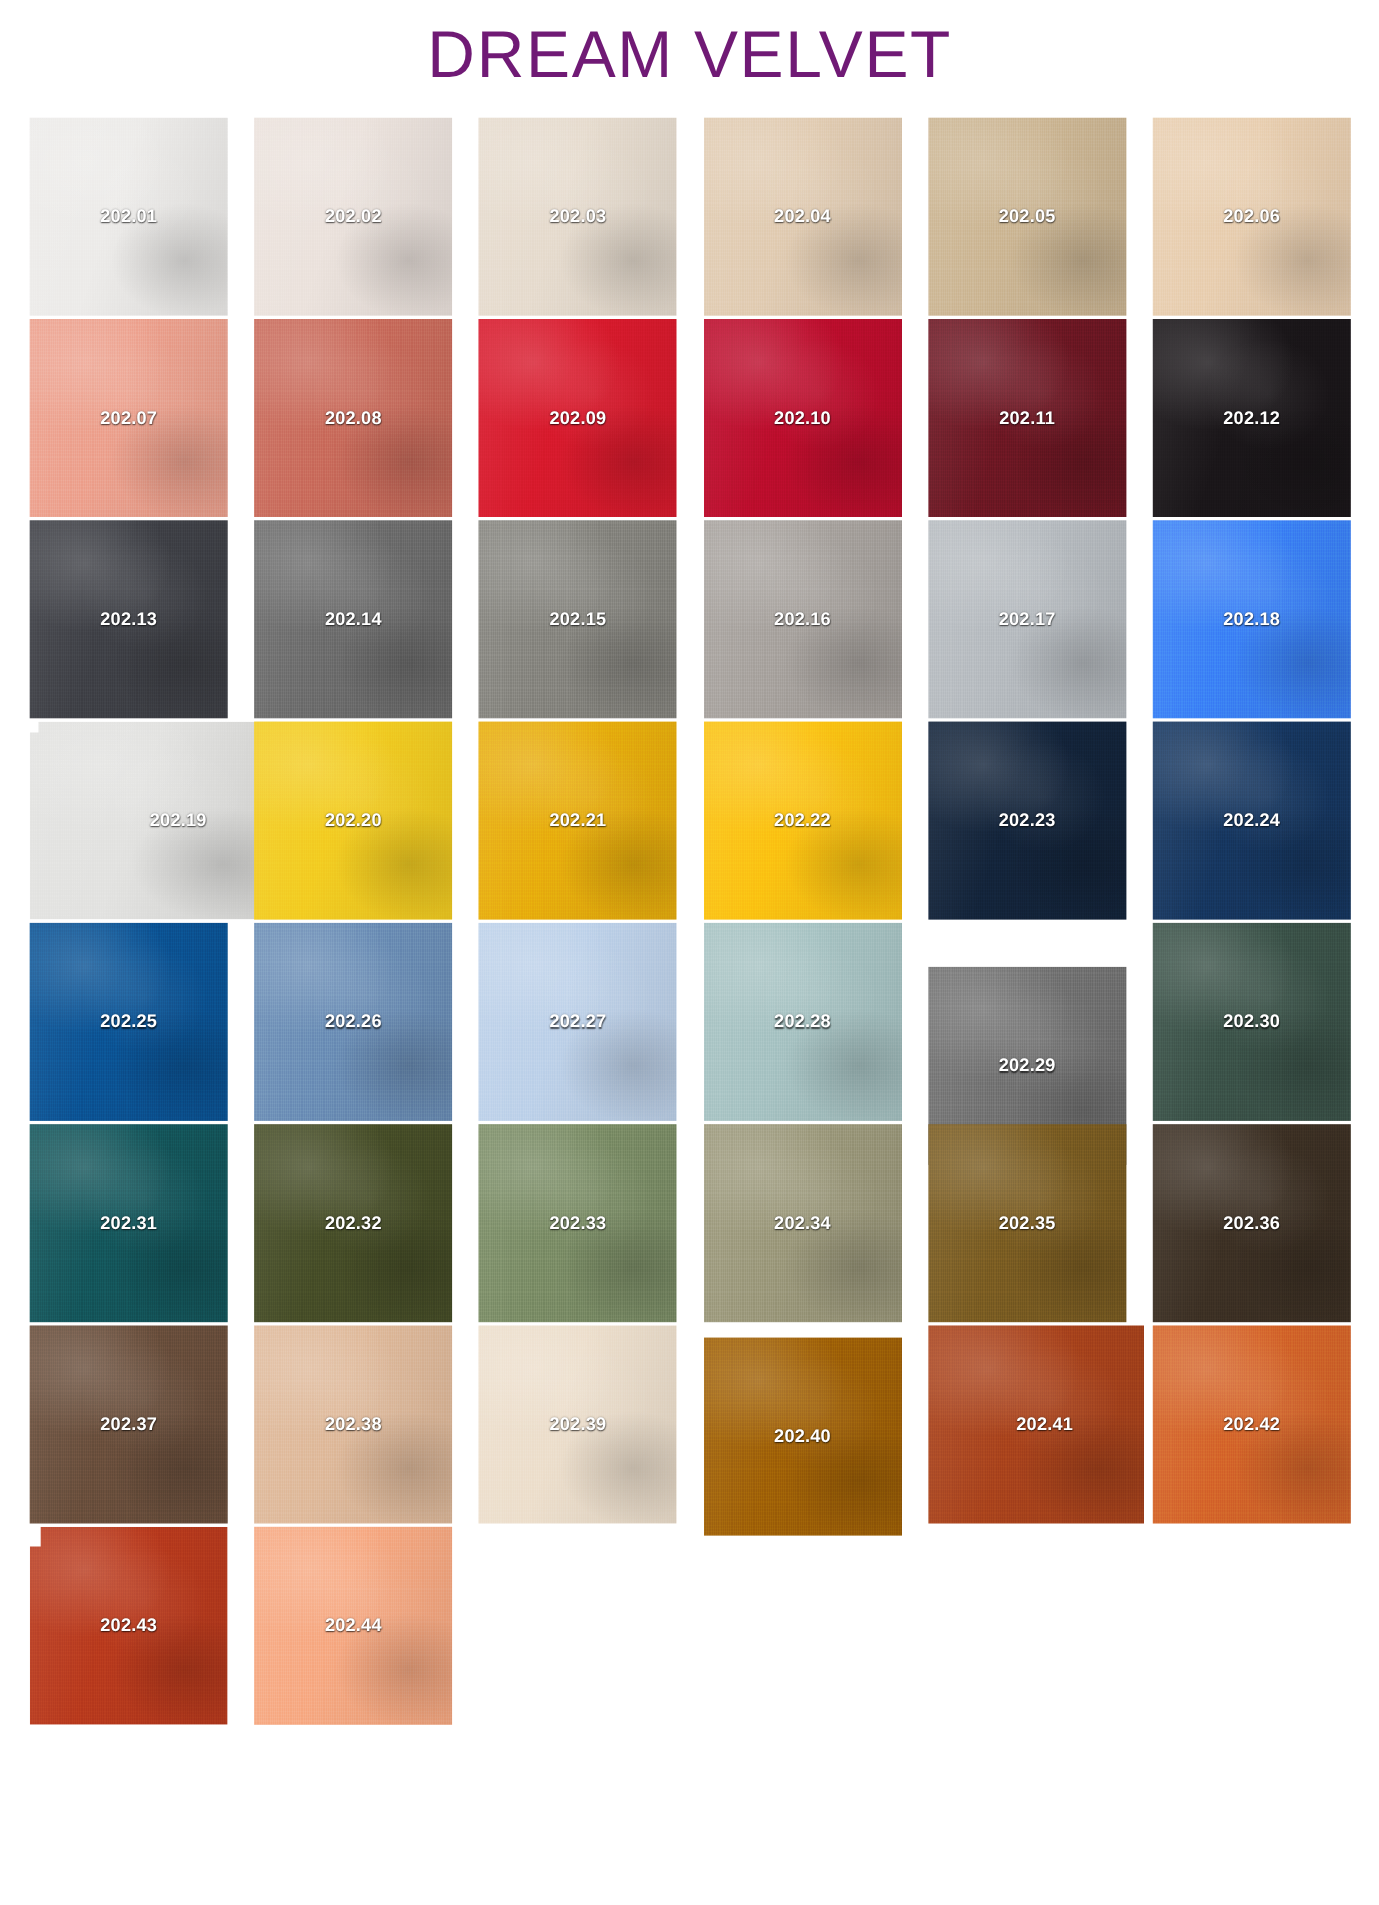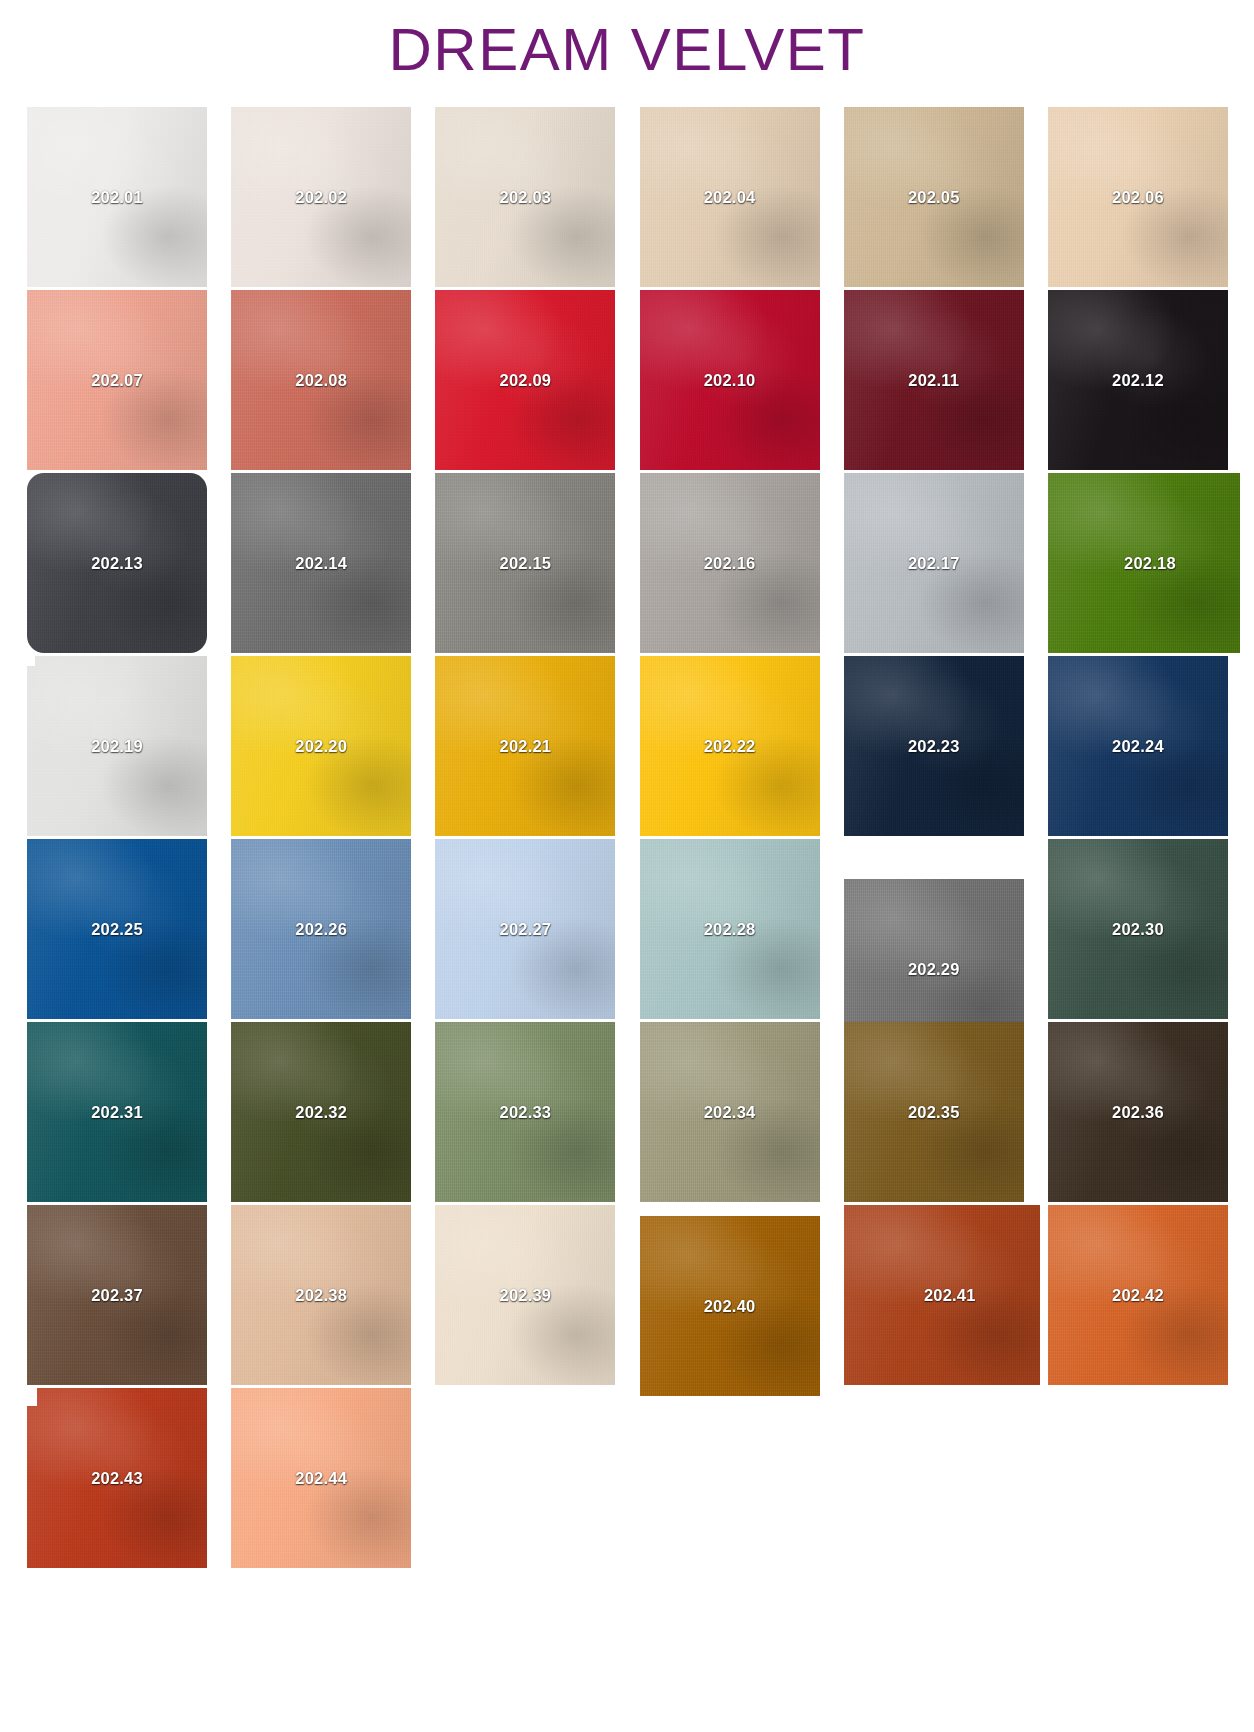--- a/index.html
+++ b/index.html
@@ -112,20 +112,21 @@
     white-space: nowrap;
     text-shadow:
       0 1px 1.5px rgba(0,0,0,0.55),
       0 0 2px rgba(0,0,0,0.30),
       1px 1px 0 rgba(0,0,0,0.18);
   }
 
   
   .swatch.notched-tl {
     clip-path: polygon(0 10px, 8px 10px, 8px 0, 100% 0, 100% 100%, 0 100%);
+    padding-left: 45px;
   }
   
   .swatch.notched-left {
     clip-path: polygon(10px 0, 100% 0, 100% 100%, 0 100%, 0 18px, 10px 18px);
   }
 </style>
 </head>
 <body>
 
 <div id="page">
@@ -164,36 +165,36 @@
       </div>
       <div class="swatch" title="202.10" style="background-color: rgb(188, 13, 44);">
         <span class="swatch-label">202.10</span>
       </div>
       <div class="swatch" title="202.11" style="background-color: rgb(108, 23, 35);">
         <span class="swatch-label">202.11</span>
       </div>
       <div class="swatch" title="202.12" style="background-color: rgb(26, 22, 25);">
         <span class="swatch-label">202.12</span>
       </div>
-      <div class="swatch" title="202.13" style="background-color: rgb(63, 65, 71); border-radius: 17px;">
+      <div class="swatch" title="202.13" style="background-color: rgb(63, 65, 71);">
         <span class="swatch-label">202.13</span>
       </div>
       <div class="swatch" title="202.14" style="background-color: rgb(110, 110, 110);">
         <span class="swatch-label">202.14</span>
       </div>
       <div class="swatch" title="202.15" style="background-color: rgb(135, 134, 128);">
         <span class="swatch-label">202.15</span>
       </div>
       <div class="swatch" title="202.16" style="background-color: rgb(169, 164, 160);">
         <span class="swatch-label">202.16</span>
       </div>
       <div class="swatch" title="202.17" style="background-color: rgb(183, 188, 193);">
         <span class="swatch-label">202.17</span>
       </div>
-      <div class="swatch" title="202.18" style="background-color: #4d7c0f; padding-left: 12px;">
+      <div class="swatch" title="202.18" style="background-color: #3b82f6;">
         <span class="swatch-label">202.18</span>
       </div>
       <div class="swatch notched-tl" title="202.19" style="background-color: rgb(227, 227, 225);">
         <span class="swatch-label">202.19</span>
       </div>
       <div class="swatch" title="202.20" style="background-color: rgb(243, 205, 34);">
         <span class="swatch-label">202.20</span>
       </div>
       <div class="swatch" title="202.21" style="background-color: rgb(232, 174, 13);">
         <span class="swatch-label">202.21</span>

